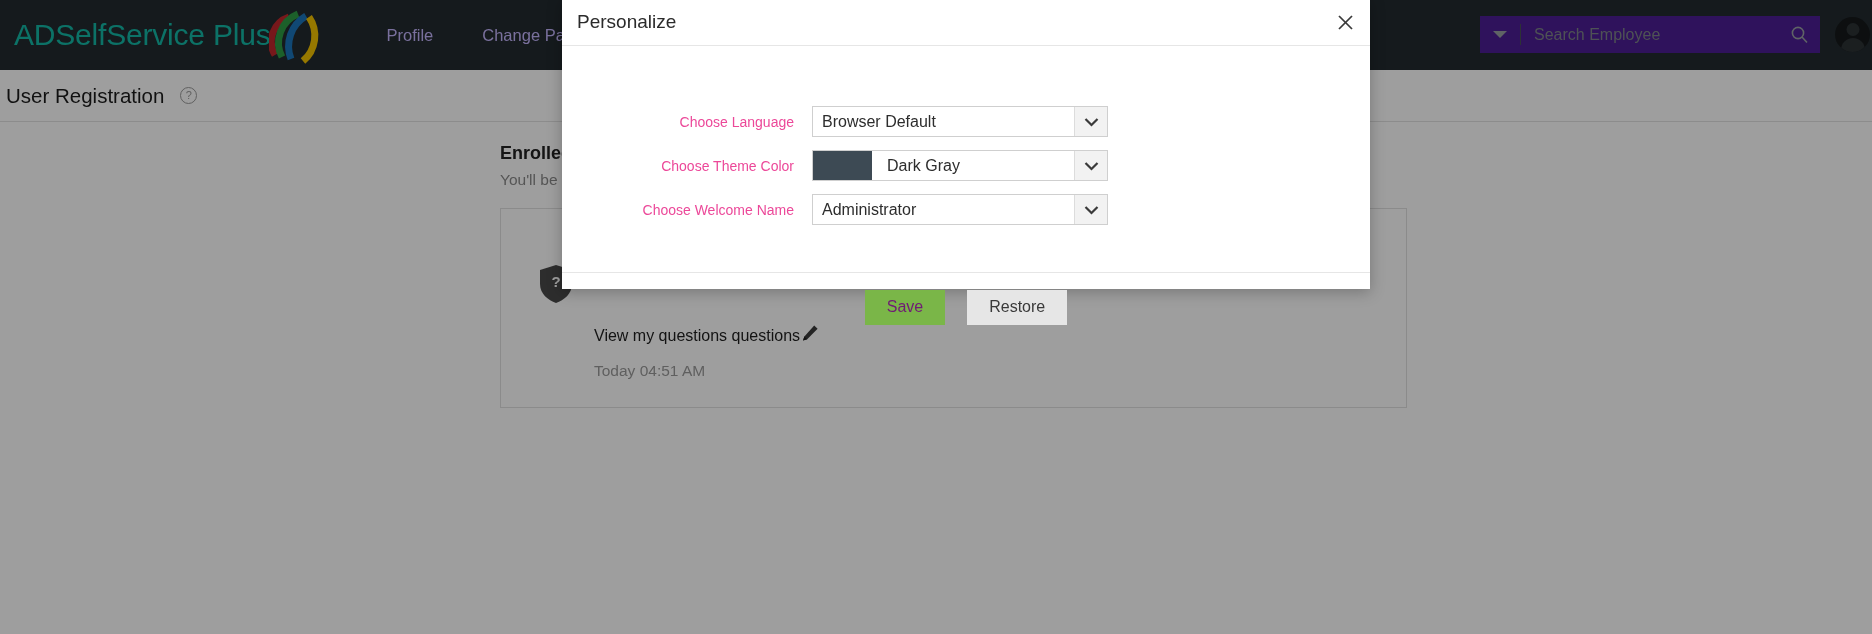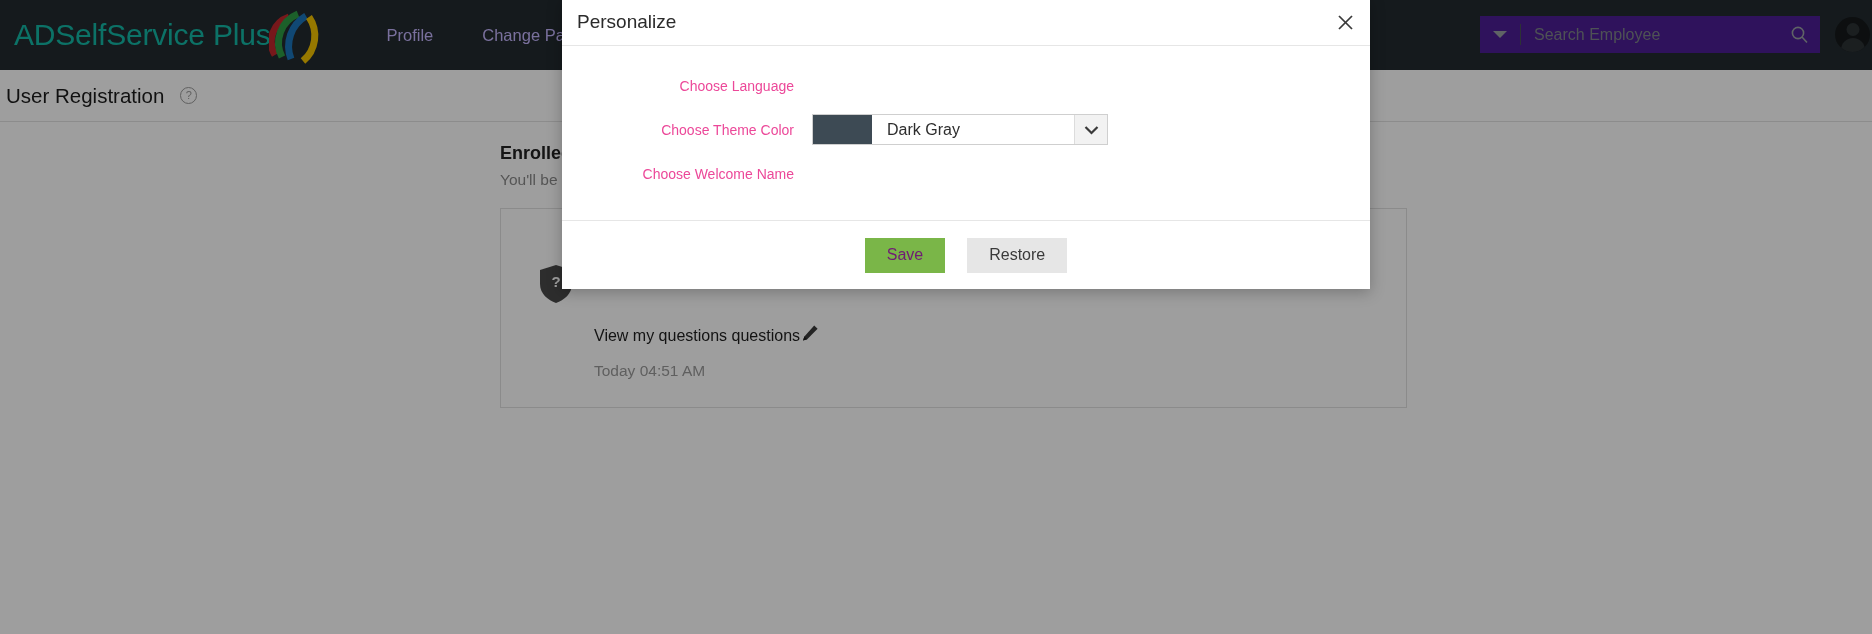--- a/index.html
+++ b/index.html
@@ -170,21 +170,21 @@
   }
 
   
   .modal {
     position: absolute;
     left: 562px; top: -1px;
     width: 808px; height: 290px;
     background: #ffffff;
     z-index: 60;
     box-shadow: 0 3px 14px rgba(0,0,0,0.25);
-    display: flex; flex-direction: column;
+    display: flex; flex-direction: column; gap: 36px;
   }
   .modal-head {
     height: 47px;
     border-bottom: 1px solid #e6e6e6;
     display: flex; align-items: center;
     position: relative;
     flex: 0 0 auto;
   }
   .modal-title {
     margin-left: 15px;
@@ -338,37 +338,53 @@
         <line x1="2" y1="2" x2="15" y2="15" stroke="#3a3a3a" stroke-width="1.7"></line>
         <line x1="15" y1="2" x2="2" y2="15" stroke="#3a3a3a" stroke-width="1.7"></line>
       </svg>
     </div>
   </div>
 
   <div class="modal-body">
 
     <div class="frow">
       <div class="flabel">Choose Language</div>
+      <div class="fselect">
+        <div class="val">Browser Default</div>
+        <div class="arrow">
+          <svg width="15" height="10" viewBox="0 0 15 10">
+              <polyline points="1.5,2 7.5,8 13.5,2" fill="none" stroke="#3a3a3a" stroke-width="2.2"></polyline>
+            </svg>
+        </div>
+      </div>
     </div>
 
     <div class="frow">
       <div class="flabel">Choose Theme Color</div>
       <div class="fselect">
         <div class="swatch" id="theme-swatch" style="background: rgb(61, 74, 84);"></div>
         <div class="val with-swatch">Dark Gray</div>
         <div class="arrow">
           <svg width="15" height="10" viewBox="0 0 15 10">
               <polyline points="1.5,2 7.5,8 13.5,2" fill="none" stroke="#3a3a3a" stroke-width="2.2"></polyline>
             </svg>
         </div>
       </div>
     </div>
 
     <div class="frow">
       <div class="flabel">Choose Welcome Name</div>
+      <div class="fselect">
+        <div class="val">Administrator</div>
+        <div class="arrow">
+          <svg width="15" height="10" viewBox="0 0 15 10">
+              <polyline points="1.5,2 7.5,8 13.5,2" fill="none" stroke="#3a3a3a" stroke-width="2.2"></polyline>
+            </svg>
+        </div>
+      </div>
     </div>
   </div>
 
   <div class="modal-foot">
     <button class="btn btn-save" style="background: rgb(122, 182, 72);">Save</button>
     <button class="btn btn-restore">Restore</button>
   </div>
 </div>
 
 </body></html>

